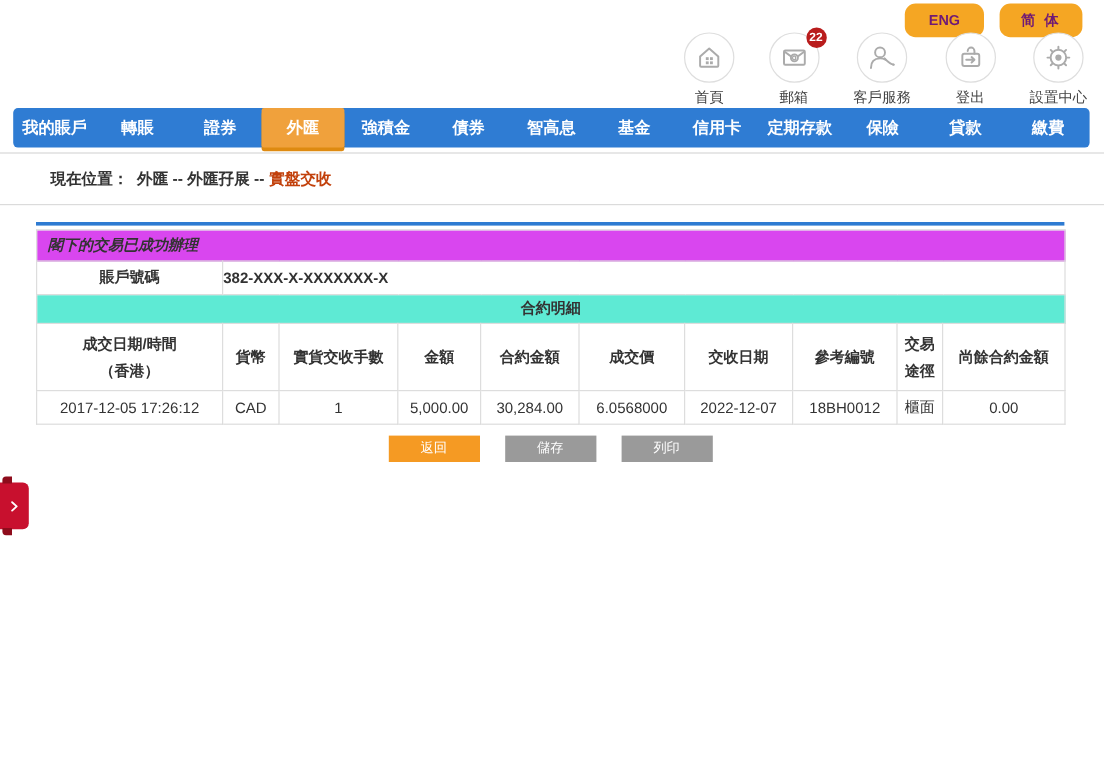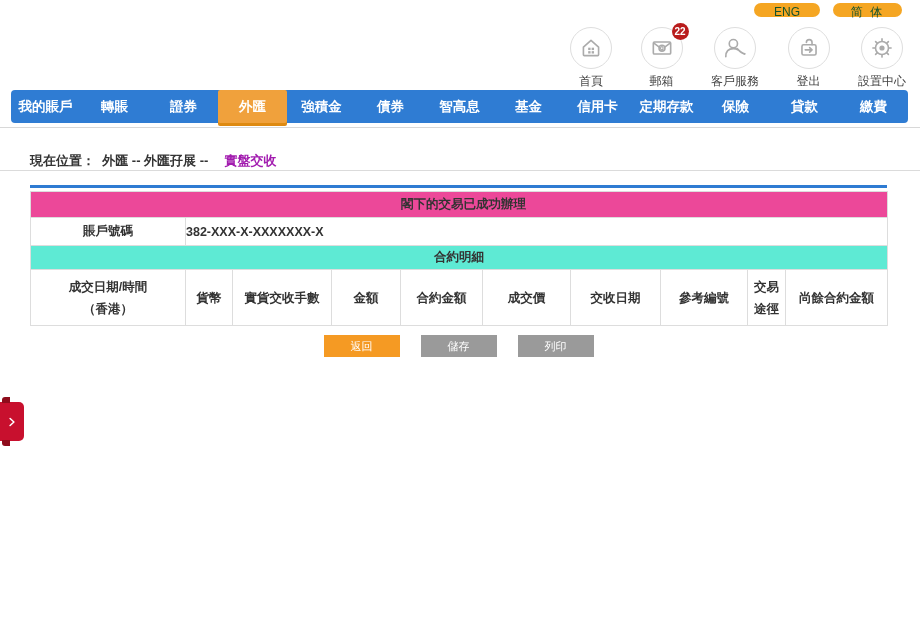--- a/index.html
+++ b/index.html
@@ -1,22 +1,22 @@
 <!DOCTYPE html>
 <html><head>
 <meta charset="utf-8">
 <style>
   * { margin:0; padding:0; box-sizing:border-box; }
   html,body { width:920px; height:642px; background:#fff;
     font-family:"Liberation Sans","DejaVu Sans",sans-serif; color:#333; }
   .page { position:relative; width:920px; height:642px; overflow:hidden; background:#fff; }
 
   
-  .pill { position:absolute; top:3px; height:14px; border:none; border-radius:9px;
-    background:#F5A623; color:#14532d; font-weight:normal; font-size:12px; line-height:18px;
+  .pill { position:absolute; top:3px; height:28px; border:none; border-radius:9px;
+    background:#F5A623; color:#701a75; font-weight:bold; font-size:12px; line-height:18px;
     text-align:center; cursor:pointer; font-family:inherit; }
   .pill.eng { left:754px; width:66px; }
   .pill.chs { left:833px; width:69px; letter-spacing:2px; }
 
   
   .toolbar { position:absolute; left:570px; top:27px; width:336px; display:flex; justify-content:space-between; }
   .tb-item { display:flex; flex-direction:column; align-items:center; cursor:pointer; }
   .tb-circle { position:relative; width:42px; height:42px; border:1px solid #DEDEDE; border-radius:50%;
     display:flex; align-items:center; justify-content:center; background:#fff; }
   .tb-circle svg { width:26px; height:26px; }
@@ -27,30 +27,30 @@
   
   .nav { position:absolute; left:11px; top:90px; width:897px; height:33px; background:#2F7CD3;
     border-radius:4px; display:flex; }
   .nav-item { flex:1; color:#fff; font-size:13.5px; font-weight:bold; text-align:center;
     line-height:33px; cursor:pointer; white-space:nowrap; }
   .nav-item.active { background:#F0A13C; box-shadow:0 3px 0 0 #DE8A11; border-radius:2px; }
   .nav-underline { position:absolute; left:0; top:127px; width:920px; height:1px; background:#D8D8D8; }
 
   
   .crumb { position:absolute; left:0; top:128px; width:920px; height:43px;
-    border-bottom:1px solid #DBDBDB; padding-left:30px; display:flex; align-items:flex-end;
+    border-bottom:1px solid #DBDBDB; padding-left:42px; display:flex; align-items:center;
     font-size:13px; font-weight:bold; color:#333; }
-  .crumb .cur { color:#a21caf; margin-left:16px; cursor:pointer; }
+  .crumb .cur { color:#c2410c; margin-left:4px; cursor:pointer; }
 
   
   .content { position:absolute; left:30px; top:185px; width:857px; }
   .blue-bar { height:3px; background:#2E7BD2; margin-bottom:3px; }
   table.main { width:857px; border-collapse:collapse; table-layout:fixed; font-size:12.5px; color:#333; }
   table.main td, table.main th { border:1px solid #DDD; padding:0; }
-  tr.msg-row td { height:26px; background:#ec4899; font-weight:bold; padding-left:9px; text-align:center; }
+  tr.msg-row td { height:26px; background:#d946ef; font-weight:bold; padding-left:9px; text-align:left;font-style:italic; }
   tr.acct-row td { height:28px; }
   td.acct-label { text-align:center; font-weight:bold; }
   td.acct-value { font-weight:bold; padding-left:10px; text-align:left; }
   tr.title-row td { height:24px; background:#5eead4; text-align:center; font-weight:bold; }
   tr.head-row th { height:56px; font-weight:bold; text-align:center; vertical-align:middle; background:#fff; }
   tr.head-row th div { line-height:22px; }
   tr.data-row td { height:28px; text-align:center; background:#fff; }
 
   
   .btn-row { margin-top:9px; display:flex; justify-content:center; gap:21px; }
@@ -219,20 +219,32 @@
               <div>參考編號</div>
             </th>
         <th>
           <div>交易</div>
               <div>途徑</div>
         </th>
         <th>
               <div>尚餘合約金額</div>
             </th>
       </tr>
+      <tr class="data-row">
+        <td>2017-12-05 17:26:12</td>
+        <td>CAD</td>
+        <td>1</td>
+        <td>5,000.00</td>
+        <td>30,284.00</td>
+        <td>6.0568000</td>
+        <td>2022-12-07</td>
+        <td>18BH0012</td>
+        <td>櫃面</td>
+        <td>0.00</td>
+      </tr>
     </tbody>
       </table>
 
     <div class="btn-row">
       <button class="btn primary">返回</button>
       <button class="btn secondary">儲存</button>
       <button class="btn secondary">列印</button>
     </div>
   </div>
 

